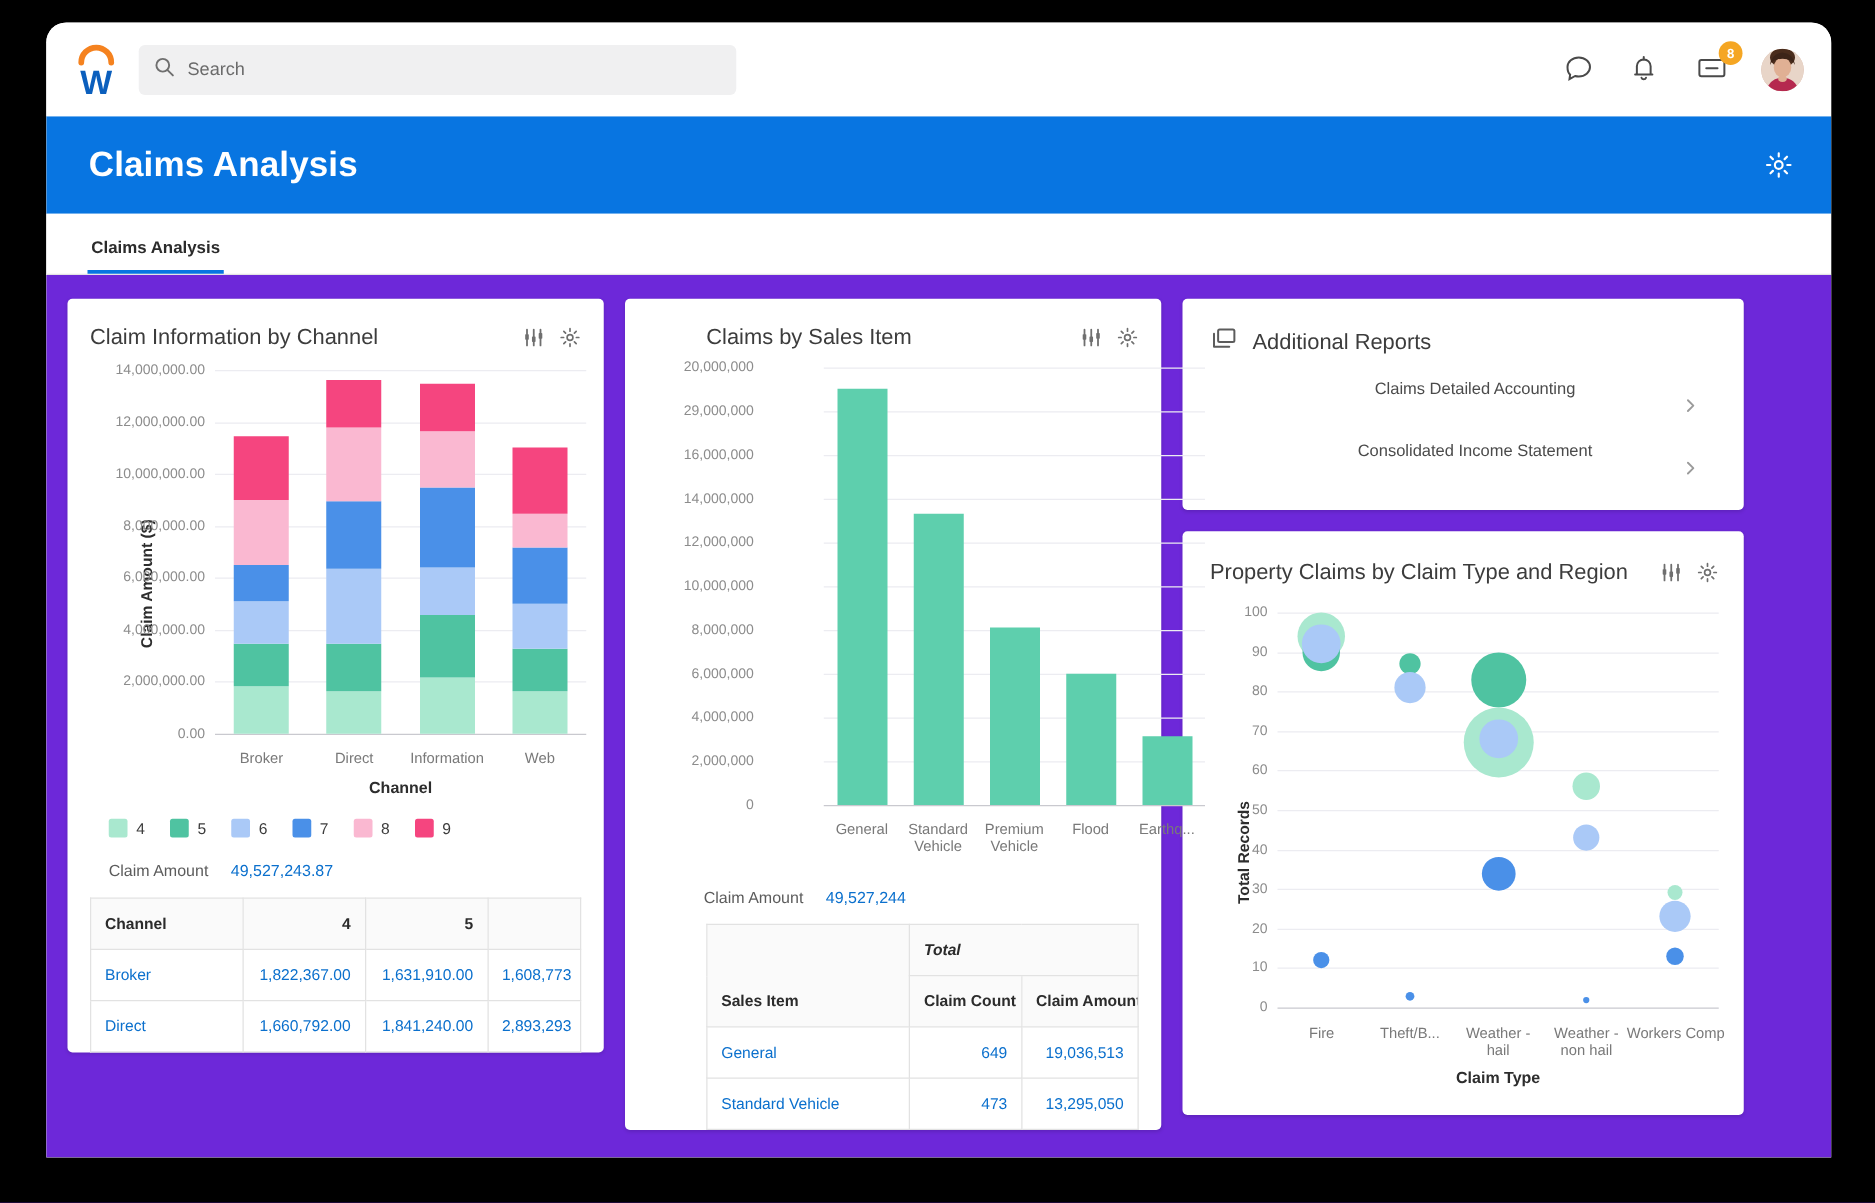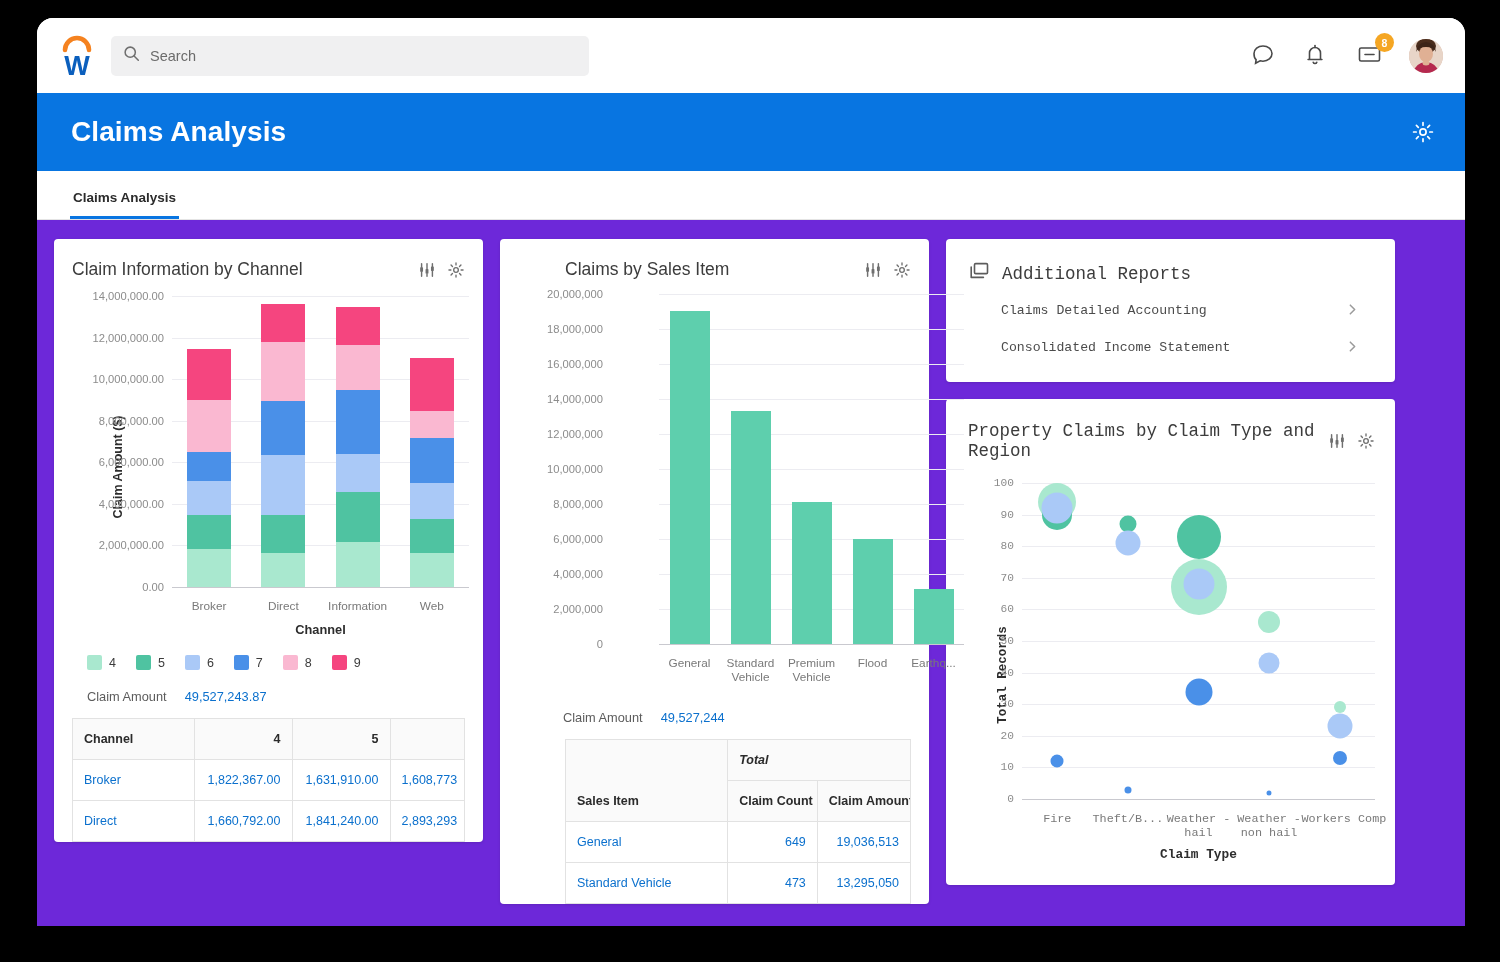--- a/index.html
+++ b/index.html
@@ -78,21 +78,21 @@
     background: #6d28d9; height: calc(100% - 202px);
     padding: 19px 17px 0 17px;
     display: flex; gap: 17px; align-items: flex-start;
   }
   .card {
     background: #fff; border-radius: 4px;
     box-shadow: 0 1px 3px rgba(0,0,0,.13);
   }
   .col-left  { width: 429px; flex: 0 0 429px; }
   .col-mid   { width: 429px; flex: 0 0 429px; padding-left: 47px; }
-  .col-right { width: 449px; flex: 0 0 449px; display:flex; flex-direction:column; gap:17px;font-family:Liberation Mono, monospace;}
+  .col-right { width: 449px; flex: 0 0 449px; display:flex; flex-direction:column; gap:17px;}
 
   .card-head {
     display: flex; align-items: center;
     padding: 20px 18px 4px 18px;
   }
   .card-title { font-size: 17.5px; color: #3c3c3c; }
   .card-icons { margin-left: auto; display: flex; gap: 11px; align-items:center;}
   .cicon { width: 18px; height: 18px; color: #6f6f6f; cursor: pointer; }
 
   
@@ -140,22 +140,22 @@
   }
   table.dt th { background: #fafafa; color: #2b2b2b; font-weight: bold; }
   table.dt td { color: #0b70cd; }
   table.dt th.lead, table.dt td.lead { text-align: left; }
   table.dt th.ctr { text-align: left; font-style: italic; }
 
   
   .ar-head { display: flex; align-items: center; gap: 12px; padding: 22px 22px 6px 22px; }
   .ar-title { font-size: 17.5px; color: #3c3c3c; }
   .ar-row {
-    display: flex; align-items: flex-start;
-    padding: 11px 36px 11px 55px; cursor: pointer;
+    display: flex; align-items: center;
+    padding: 11px 36px 11px 55px; cursor: pointer; flex-direction: column;
   }
   .ar-lbl { font-size: 13.2px; color: #4b4b4b; }
   .ar-chev { margin-left: auto; color: #9b9b9b; width: 13px; height: 13px; }
   .ar-spacer { height: 16px; }
 
   
   .chart3-wrap { position: relative; height: 420px; }
   .bubble { position: absolute; border-radius: 50%; transform: translate(-50%,-50%); }
 </style>
 </head>
@@ -408,21 +408,21 @@
           <div class="ytick" style="top: 220px; right: 326px;">8,000,000</div>
           <div class="gridline" style="left: 112px; top: 185px; width: 305px; background: rgb(236, 236, 241);"></div>
           <div class="ytick" style="top: 185px; right: 326px;">10,000,000</div>
           <div class="gridline" style="left: 112px; top: 150px; width: 305px; background: rgb(236, 236, 241);"></div>
           <div class="ytick" style="top: 150px; right: 326px;">12,000,000</div>
           <div class="gridline" style="left: 112px; top: 115px; width: 305px; background: rgb(236, 236, 241);"></div>
           <div class="ytick" style="top: 115px; right: 326px;">14,000,000</div>
           <div class="gridline" style="left: 112px; top: 80px; width: 305px; background: rgb(236, 236, 241);"></div>
           <div class="ytick" style="top: 80px; right: 326px;">16,000,000</div>
           <div class="gridline" style="left: 112px; top: 45px; width: 305px; background: rgb(236, 236, 241);"></div>
-          <div class="ytick" style="top: 45px; right: 326px;">18,000,000</div>
+          <div class="ytick" style="top: 45px; right: 326px;">29,000,000</div>
           <div class="gridline" style="left: 112px; top: 10px; width: 305px; background: rgb(236, 236, 241);"></div>
           <div class="ytick" style="top: 10px; right: 326px;">20,000,000</div>
           <div class="bar-seg" style="left: 122.5px; top: 26.861px; width: 40px; height: 333.139px; background: rgb(94, 207, 173);"></div>
           <div class="xtick" style="left: 142.5px; top: 372px; width: 78px; margin-left: -39px; transform: none;">
             <div>General</div>
           </div>
           <div class="bar-seg" style="left: 183.5px; top: 127.337px; width: 40px; height: 232.663px; background: rgb(94, 207, 173);"></div>
           <div class="xtick" style="left: 203.5px; top: 372px; width: 78px; margin-left: -39px; transform: none;">
             <div>Standard</div>
             <div>Vehicle</div>

